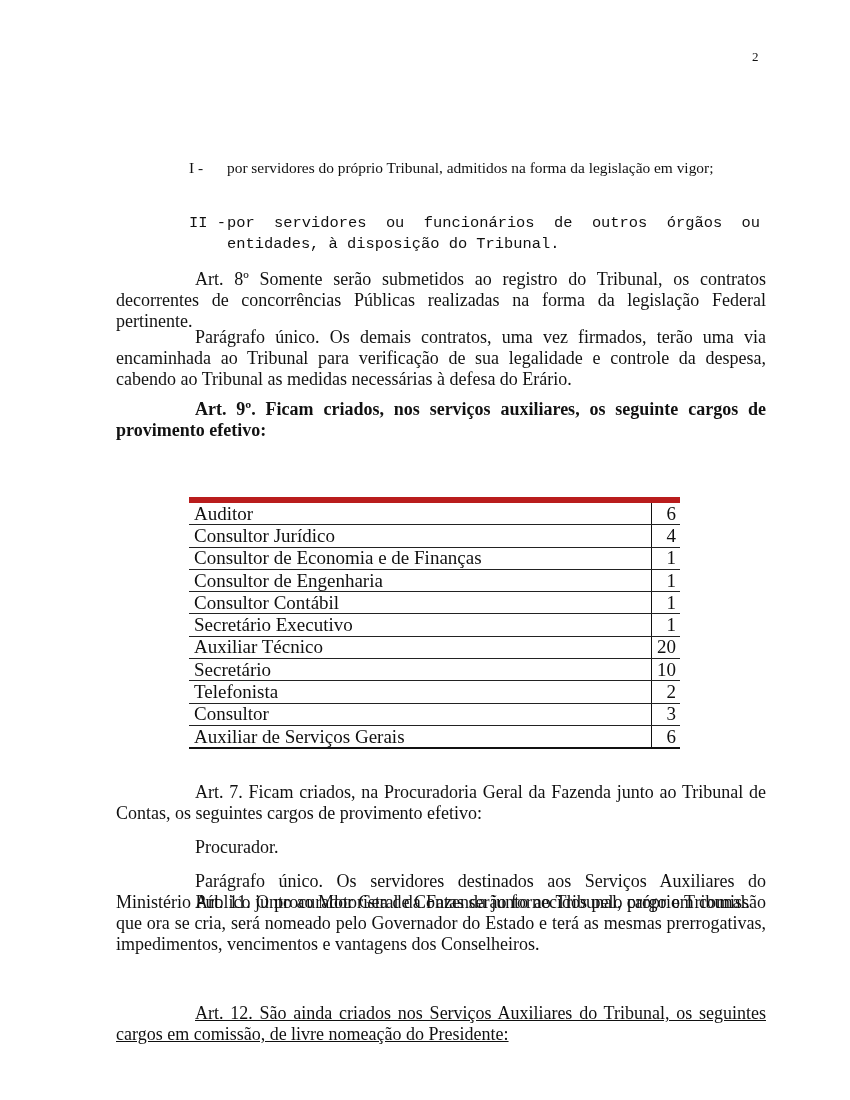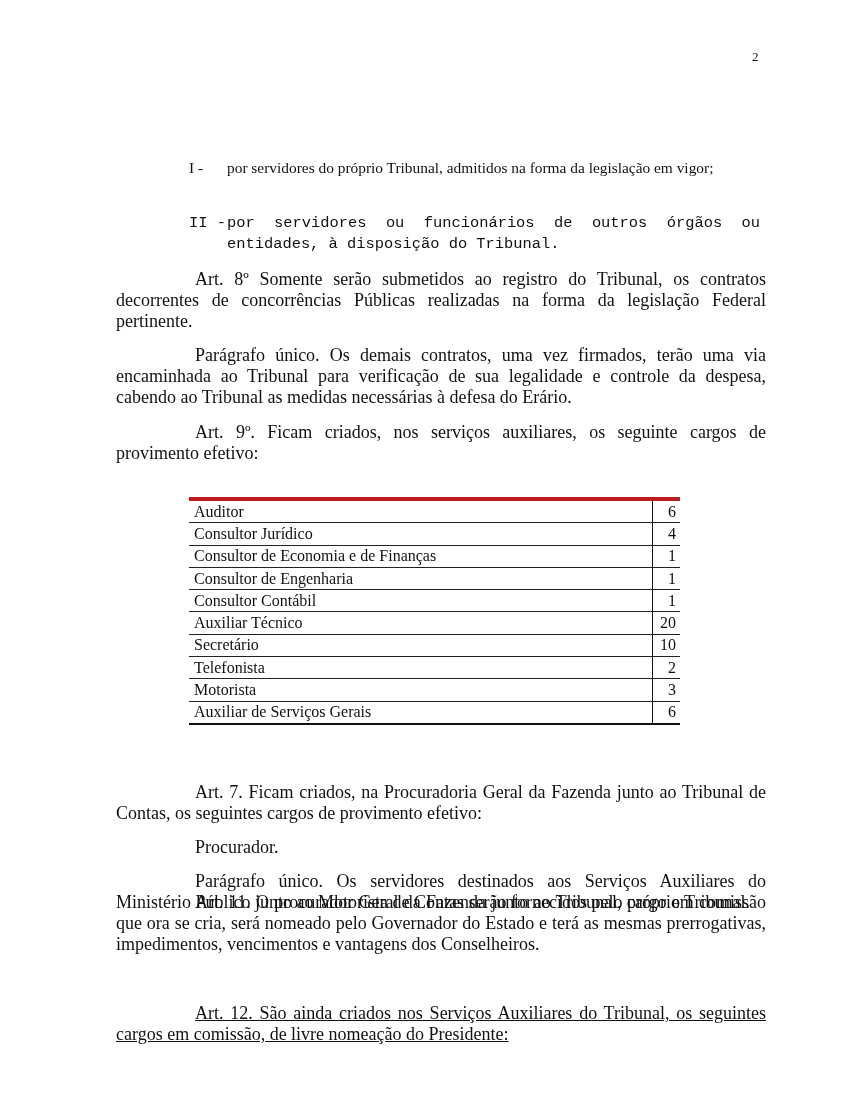--- a/index.html
+++ b/index.html
@@ -6,42 +6,42 @@
   body { width: 850px; height: 1100px; position: relative; overflow: hidden;
          font-family: "Liberation Serif", "DejaVu Serif", serif; color: #111; }
   .page-number { position: absolute; left: 752px; top: 49px; font-size: 13px; }
   .p { position: absolute; left: 110px; width: 650px; font-size: 18px; line-height: 21px;
        text-align: justify; text-align-last: left; margin-left: 6px; }
   .indent { text-indent: 79px; }
   .item { position: absolute; left: 189px; width: 571px; font-size: 15.4px; line-height: 21px; }
   .item .num { position: absolute; left: 0; top: 0; width: 38px; }
   .item .txt { margin-left: 38px; text-align: justify; text-align-last: left; }
   .tbl { position: absolute; left: 189px; top: 497px; width: 491px; border-collapse: collapse;
-         font-size: 16px; border-top: 4px solid #b91c1c; border-bottom: 2px solid #111; }
+         font-size: 19px; border-top: 6px solid #b91c1c; border-bottom: 2px solid #111; }
   .tbl td { padding: 0 5px; height: 21.3px; line-height: 20px; border-bottom: 1px solid #222; }
   .tbl td.val { text-align: right; border-left: 1px solid #111; width: 18px; padding-right: 4px; }
   .tbl tr:last-child td { border-bottom: none; }
 </style>
 </head>
 <body>
 
 <div class="page-number">2</div>
 
 <div class="item" style="top:157px;">
   <span class="num">I  -</span>
   <div class="txt">por servidores do próprio Tribunal, admitidos na forma da legislação em vigor;</div>
 </div>
 <div class="item" style="top:213px;font-family:Liberation Mono, monospace;">
   <span class="num">II -</span>
   <div class="txt">por servidores ou funcionários de outros órgãos ou entidades, à disposição do Tribunal.</div>
 </div>
 
 <div class="p indent" style="top:269px;">Art. 8º Somente serão submetidos ao registro do Tribunal, os contratos decorrentes de concorrências Públicas realizadas na forma da legislação Federal pertinente.</div>
-<div class="p indent" style="top:345px;">Parágrafo único. Os demais contratos, uma vez firmados, terão uma via encaminhada ao Tribunal para verificação de sua legalidade e controle da despesa, cabendo ao Tribunal as medidas necessárias à defesa do Erário.</div>
-<div class="p indent" style="top:422px;">Art. 9º. Ficam criados, nos serviços auxiliares, os seguinte cargos de provimento efetivo:</div>
+<div class="p indent" style="top:327px;">Parágrafo único. Os demais contratos, uma vez firmados, terão uma via encaminhada ao Tribunal para verificação de sua legalidade e controle da despesa, cabendo ao Tribunal as medidas necessárias à defesa do Erário.</div>
+<div class="p indent" style="top:399px;font-weight:bold;">Art. 9º. Ficam criados, nos serviços auxiliares, os seguinte cargos de provimento efetivo:</div>
 
 <table class="tbl">
   <tbody id="tbl-body">
       <tr>
         <td>Auditor</td>
         <td class="val">6</td>
       </tr>
       <tr>
         <td>Consultor Jurídico</td>
         <td class="val">4</td>
@@ -52,33 +52,37 @@
       </tr>
       <tr>
         <td>Consultor de Engenharia</td>
         <td class="val">1</td>
       </tr>
       <tr>
         <td>Consultor Contábil</td>
         <td class="val">1</td>
       </tr>
       <tr>
+        <td>Secretário Executivo</td>
+        <td class="val">1</td>
+      </tr>
+      <tr>
         <td>Auxiliar Técnico</td>
         <td class="val">20</td>
       </tr>
       <tr>
         <td>Secretário</td>
         <td class="val">10</td>
       </tr>
       <tr>
         <td>Telefonista</td>
         <td class="val">2</td>
       </tr>
       <tr>
-        <td>Motorista</td>
+        <td>Consultor</td>
         <td class="val">3</td>
       </tr>
       <tr>
         <td>Auxiliar de Serviços Gerais</td>
         <td class="val">6</td>
       </tr>
     </tbody>
 </table>
 
 <div class="p indent" style="top:782px;">Art. 7. Ficam criados, na Procuradoria Geral da Fazenda junto ao Tribunal de Contas, os seguintes cargos de provimento efetivo:</div>

